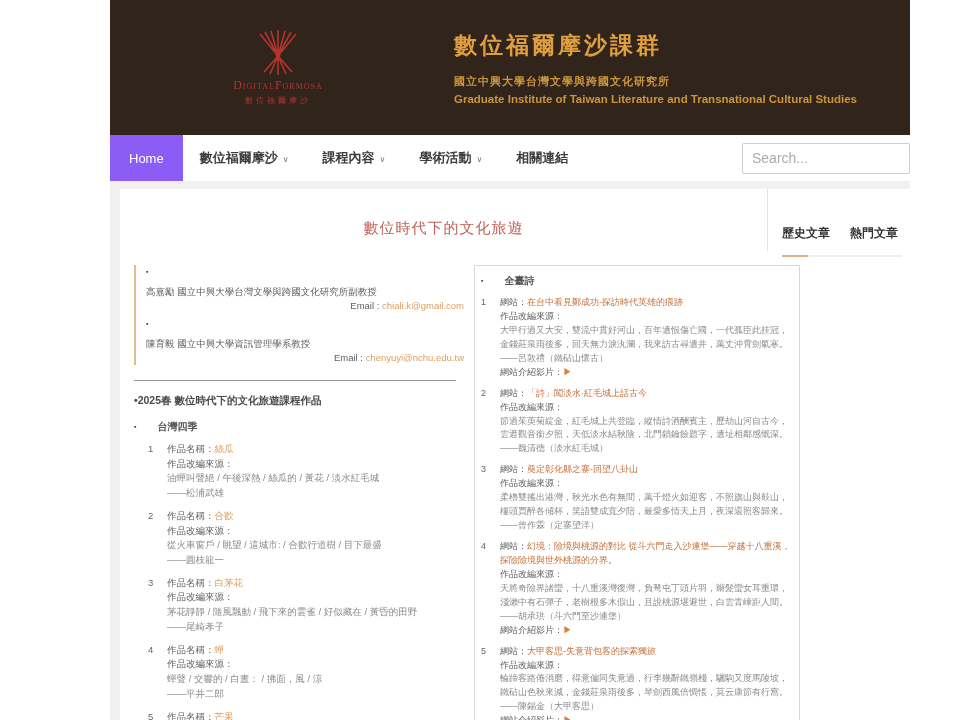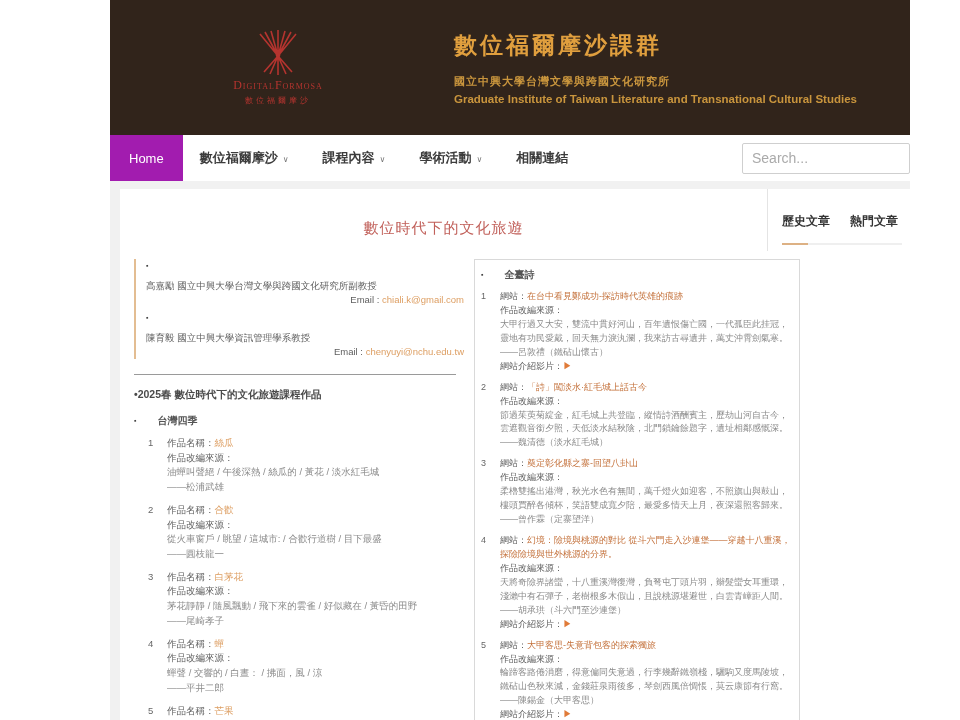--- a/index.html
+++ b/index.html
@@ -14,38 +14,38 @@
   .logo-en { font-family:"Liberation Serif", serif; font-variant:small-caps;
     font-size:12px; letter-spacing:1px; color:#b5342f; }
   .logo-zh { font-size:8px; letter-spacing:3px; color:#b5342f; margin-top:2px; }
   .head-text { margin-left:96px; }
   .head-title { color:#e09f3e; font-size:23px; font-weight:bold; letter-spacing:3px; }
   .head-sub-zh { color:#c9953d; font-size:11px; font-weight:bold; margin-top:13px; letter-spacing:1px; }
   .head-sub-en { color:#c9953d; font-size:11.5px; font-weight:bold; margin-top:4px; }
 
   
   .nav { height:46px; background:#ffffff; display:flex; align-items:stretch; }
-  .nav-home { background:#a21caf; color:#fff; font-size:13px; padding:0 19px;
+  .nav-home { background:#8b5cf6; color:#fff; font-size:13px; padding:0 19px;
     display:flex; align-items:center; cursor:pointer; }
   .nav-item { color:#3c3c3c; font-size:13px; font-weight:bold; padding:0 17px;
     display:flex; align-items:center; gap:5px; cursor:pointer; }
   .chev { font-size:8px; color:#777; font-weight:normal; transform:translateY(1px); }
   .search-wrap { margin-left:auto; display:flex; align-items:center; }
   .search-input { width:168px; height:31px; border:1px solid #cfcfcf; border-radius:2px;
     padding:0 9px; font-size:14px; color:#666; outline:none; font-family:"Liberation Sans",sans-serif; }
   .search-input::placeholder { color:#aaa; }
 
   
   .content-wrap { background:#f1f1f1; padding:8px 0 0 10px; }
   .content { background:#ffffff; min-height:531px; overflow:hidden; }
   .content-top { display:flex; }
   .article-head { width:648px; flex:none; border-right:1px solid #e4e4e4;
     padding-top:30px; text-align:center; height:62px; }
   .page-title { color:#c1605a; font-size:15px; letter-spacing:1px; }
-  .sidebar { flex:1; padding:24px 8px 0 14px; }
+  .sidebar { flex:1; padding:36px 8px 0 14px; }
   .sidebar-tabs { display:flex; gap:20px; font-size:12px; font-weight:bold; color:#333; }
   .sidebar-tab { cursor:pointer; }
   .tab-line { margin-top:13px; height:2px; background:#efefef; display:flex; }
   .tab-line-accent { width:26px; height:2px; background:#ddb184; }
 
   .columns { display:flex; padding:8px 0 0 14px; }
   .col-left { width:330px; flex:none; font-size:9.5px; }
   .col-right { width:326px; flex:none; margin-left:10px; border:1px solid #d9d9d9;
     padding:8px 8px 8px 6px; font-size:9px; }
 
@@ -227,21 +227,21 @@
             <span class="bullet">▪</span>
             <span>全臺詩</span>
           </div>
 
           <div class="r-item">
             <span class="num">1</span>
             <div class="item-body">
               <div class="lab"><span>網站：</span><a class="rlink" href="#">在台中看見鄭成功-探訪時代英雄的痕跡</a></div>
               <div class="lab">作品改編來源：</div>
               <div class="poem">大甲行過又大安，雙流中貫好河山，百年遺恨傷亡國，一代孤臣此挂冠，</div>
-              <div class="poem">靈地有功民愛戴，回天無力淚汍瀾，我來訪古尋遺井，萬丈沖霄劍氣寒。</div>
+              <div class="poem">金錢莊泉雨後多，回天無力淚汍瀾，我來訪古尋遺井，萬丈沖霄劍氣寒。</div>
               <div class="poem">——呂敦禮（鐵砧山懷古）</div>
               <div class="v-line"><span class="lab">網站介紹影片：</span><a class="play" href="#">▶</a></div>
             </div>
           </div>
 
           <div class="r-item">
             <span class="num">2</span>
             <div class="item-body">
               <div class="lab"><span>網站：</span><a class="rlink" href="#">「詩」闖淡水·紅毛城上話古今</a></div>
               <div class="lab">作品改編來源：</div>

